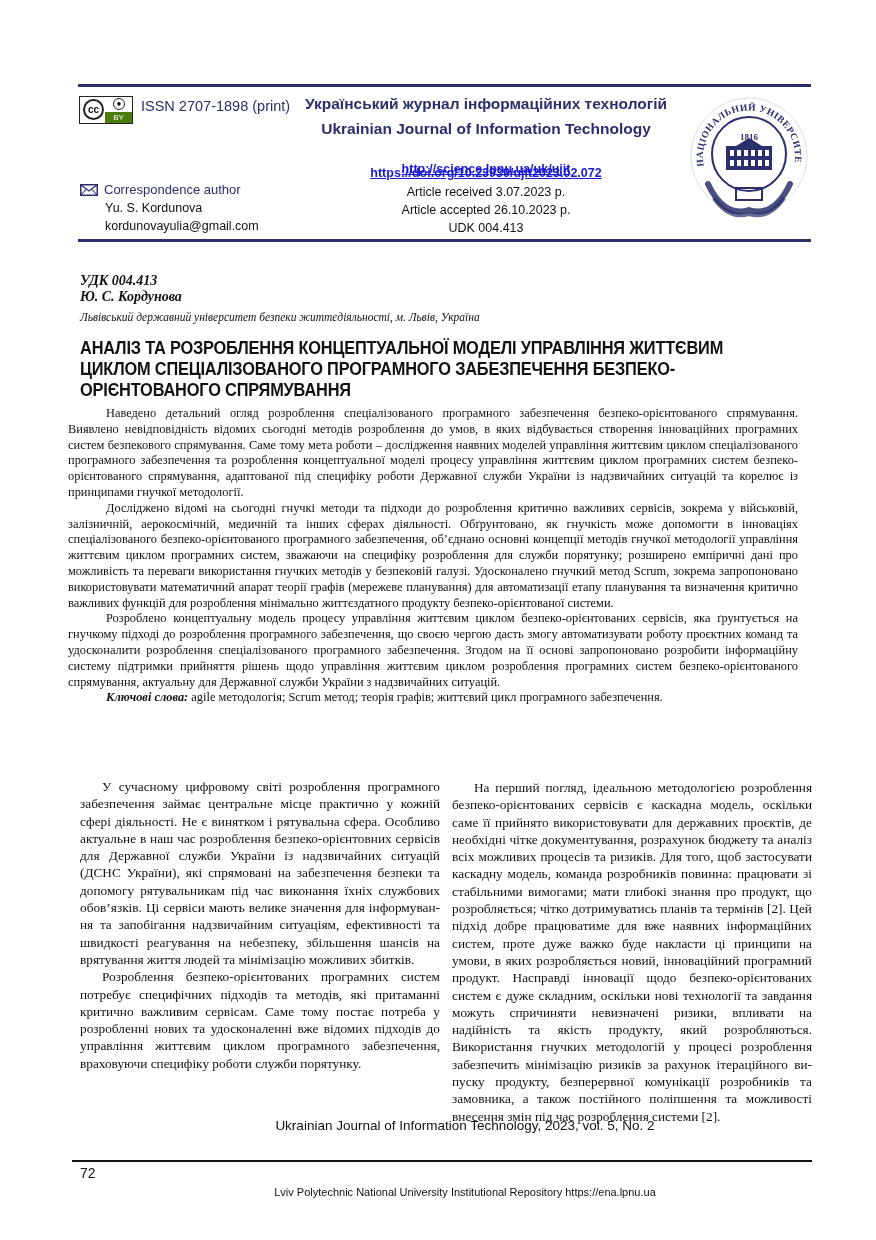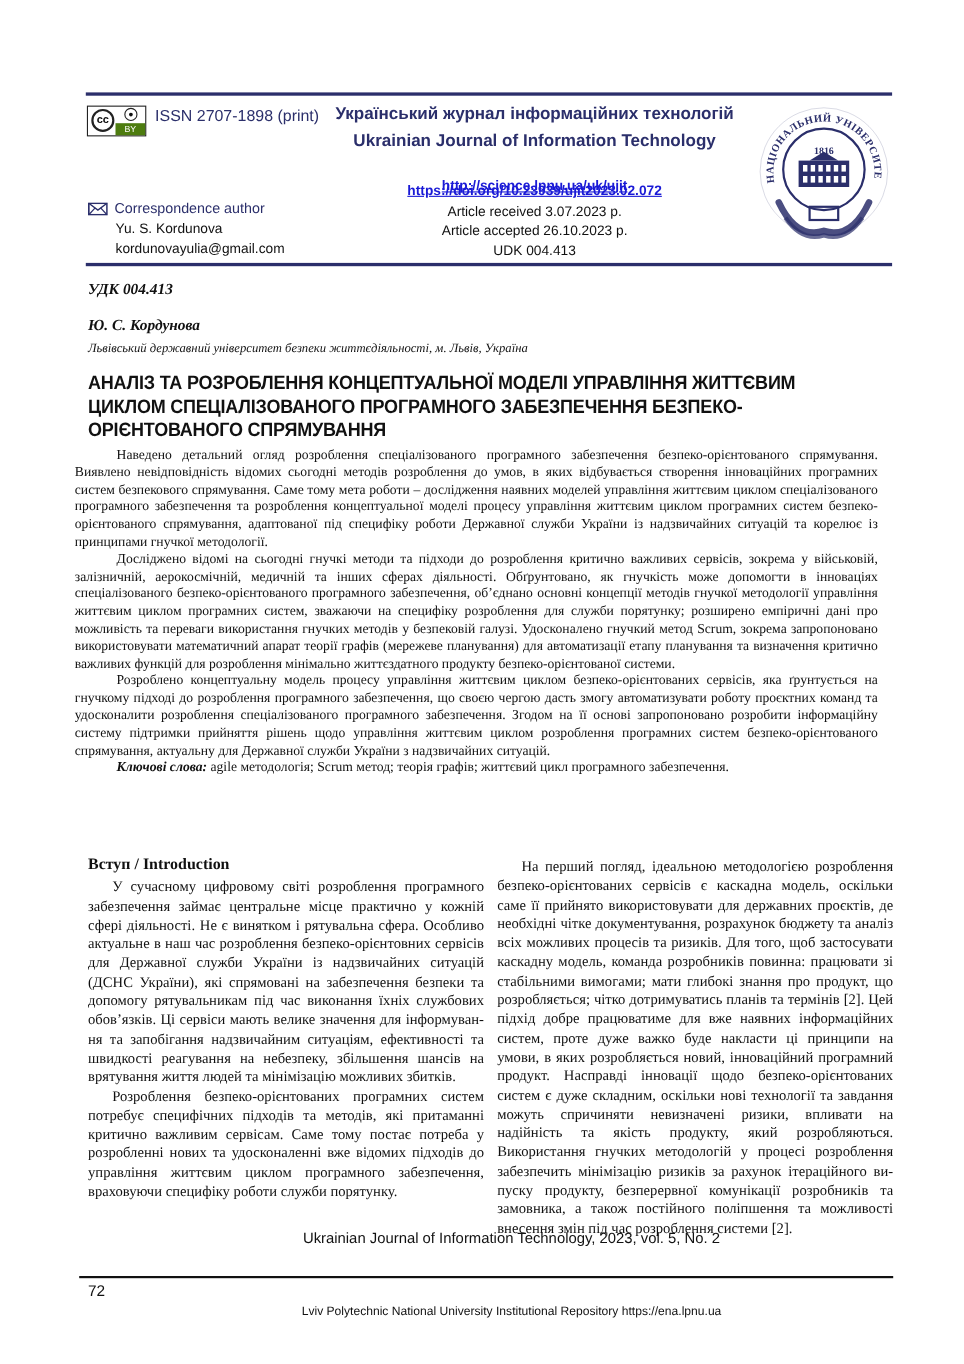--- a/index.html
+++ b/index.html
@@ -18,21 +18,21 @@
   .journal-en { left: 300px; top: 120px; width: 372px; text-align: center; font-size: 15.5px; font-weight: bold; color: #2b2f6b; }
   .link { color: #1a1ad6; text-decoration: underline; font-weight: bold; }
   .url1 { left: 300px; top: 162px; width: 372px; text-align: center; font-size: 12.5px; }
   .url2 { left: 300px; top: 166px; width: 372px; text-align: center; font-size: 12.5px; }
   .meta { left: 300px; width: 372px; text-align: center; font-size: 12.5px; color: #111; }
   .corr { left: 80px; top: 182px; font-size: 13px; color: #2b2f6b; display: flex; align-items: center; gap: 6px; }
   .env { width: 18px; height: 12px; position: relative; }
   .author-en { left: 105px; top: 201px; font-size: 12.5px; }
   .email { left: 105px; top: 219px; font-size: 12.5px; }
   .seal { left: 684px; top: 88px; width: 130px; height: 138px; }
-  .udk { left: 80px; top: 256px; font-size: 14px; font-style: italic; font-weight: bold; }
+  .udk { left: 80px; top: 273px; font-size: 14px; font-style: italic; font-weight: bold; }
   .author { left: 80px; top: 289px; font-size: 14px; font-style: italic; font-weight: bold; }
   .affil { left: 80px; top: 311px; font-size: 11.5px; font-style: italic; }
   .title { left: 80px; top: 338px; width: 720px; font-size: 17.6px; font-weight: bold; line-height: 21px; letter-spacing: -0.2px; font-family: "Liberation Sans Narrow", "Liberation Sans", sans-serif; transform: scaleX(0.93); transform-origin: left top; }
   .abstract { left: 68px; top: 406px; width: 730px; font-size: 12.4px; line-height: 15.8px; text-align: justify; }
   .abstract p { margin: 0; text-indent: 38px; }
   .kw-label { font-weight: bold; font-style: italic; }
   .col { top: 778px; width: 360px; font-size: 13.3px; line-height: 17.3px; text-align: justify; }
   .col p { margin: 0; text-indent: 22px; hyphens: manual; }
   .col-left { left: 80px; }
   .col-right { left: 452px; }
@@ -116,21 +116,20 @@
 <div class="abs title">АНАЛІЗ ТА РОЗРОБЛЕННЯ КОНЦЕПТУАЛЬНОЇ МОДЕЛІ УПРАВЛІННЯ ЖИТТЄВИМ ЦИКЛОМ СПЕЦІАЛІЗОВАНОГО ПРОГРАМНОГО ЗАБЕЗПЕЧЕННЯ БЕЗПЕКО-ОРІЄНТОВАНОГО СПРЯМУВАННЯ</div>
 
 <div class="abs serif abstract">
   <p>Наведено детальний огляд розроблення спеціалізованого програмного забезпечення безпеко-орієнтованого спрямування. Виявлено невідповідність відомих сьогодні методів розроблення до умов, в яких відбувається створення інноваційних програмних систем безпекового спрямування. Саме тому мета роботи – дослідження наявних моделей управління життєвим циклом спеціалізованого програмного забезпечення та розроблення концептуальної моделі процесу управління життєвим циклом програмних систем безпеко-орієнтованого спрямування, адаптованої під специфіку роботи Державної служби України із надзвичайних ситуацій та корелює із принципами гнучкої методології.</p>
   <p>Досліджено відомі на сьогодні гнучкі методи та підходи до розроблення критично важливих сервісів, зокрема у військовій, залізничній, аерокосмічній, медичній та інших сферах діяльності. Обґрунтовано, як гнучкість може допомогти в інноваціях спеціалізованого безпеко-орієнтованого програмного забезпечення, об’єднано основні концепції методів гнучкої методології управління життєвим циклом програмних систем, зважаючи на специфіку розроблення для служби порятунку; розширено емпіричні дані про можливість та переваги використання гнучких методів у безпековій галузі. Удосконалено гнучкий метод Scrum, зокрема запропоновано використовувати математичний апарат теорії графів (мережеве планування) для автоматизації етапу планування та визначення критично важливих функцій для розроблення мінімально життєздатного продукту безпеко-орієнтованої системи.</p>
   <p>Розроблено концептуальну модель процесу управління життєвим циклом безпеко-орієнтованих сервісів, яка ґрунтується на гнучкому підході до розроблення програмного забезпечення, що своєю чергою дасть змогу автоматизувати роботу проєктних команд та удосконалити розроблення спеціалізованого програмного забезпечення. Згодом на її основі запропоновано розробити інформаційну систему підтримки прийняття рішень щодо управління життєвим циклом розроблення програмних систем безпеко-орієнтованого спрямування, актуальну для Державної служби України з надзвичайних ситуацій.</p>
   <p><span class="kw-label">Ключові слова:</span> <span>agile методологія; Scrum метод; теорія графів; життєвий цикл програмного забезпечення.</span></p>
 </div>
 
 <div class="abs serif col col-left">
-  <div class="sec-head">Вступ / Introduction</div>
   <p>У сучасному цифровому світі розроблення програм­ного забезпечення займає центральне місце практично у кожній сфері діяльності. Не є винятком і рятувальна сфера. Особливо актуальне в наш час розроблення безпеко-орієнтовних сервісів для Державної служби України із надзвичайних ситуацій (ДСНС України), які спрямовані на забезпечення безпеки та допомогу ряту­вальникам під час виконання їхніх службових обов’яз­ків. Ці сервіси мають велике значення для інформуван­ня та запобігання надзвичайним ситуаціям, ефектив­ності та швидкості реагування на небезпеку, збільшен­ня шансів на врятування життя людей та мінімізацію можливих збитків.</p>
   <p>Розроблення безпеко-орієнтованих програмних сис­тем потребує специфічних підходів та методів, які притаманні критично важливим сервісам. Саме тому постає потреба у розробленні нових та удосконаленні вже відомих підходів до управління життєвим циклом програмного забезпечення, враховуючи специфіку ро­боти служби порятунку.</p>
 </div>
 <div class="abs serif col col-right" style="top:779px;">
   <p>На перший погляд, ідеальною методологією роз­роблення безпеко-орієнтованих сервісів є каскадна модель, оскільки саме її прийнято використовувати для державних проєктів, де необхідні чітке документуван­ня, розрахунок бюджету та аналіз всіх можливих про­цесів та ризиків. Для того, щоб застосувати каскадну модель, команда розробників повинна: працювати зі стабільними вимогами; мати глибокі знання про про­дукт, що розробляється; чітко дотримуватись планів та термінів [2]. Цей підхід добре працюватиме для вже наявних інформаційних систем, проте дуже важко буде накласти ці принципи на умови, в яких розробляється новий, інноваційний програмний продукт. Насправді інновації щодо безпеко-орієнтованих систем є дуже складним, оскільки нові технології та завдання можуть спричиняти невизначені ризики, впливати на надійність та якість продукту, який розробляються. Використання гнучких методологій у процесі розроблення забезпе­чить мінімізацію ризиків за рахунок ітераційного ви­пуску продукту, безперервної комунікації розробників та замовника, а також постійного поліпшення та мож­ливості внесення змін під час розроблення системи [2].</p>
 </div>
 
 <div class="foot-rule"></div>
 <div class="abs sans page-num">72</div>
 <div class="abs sans foot-journal">Ukrainian Journal of Information Technology, 2023, vol. 5, No. 2</div>

